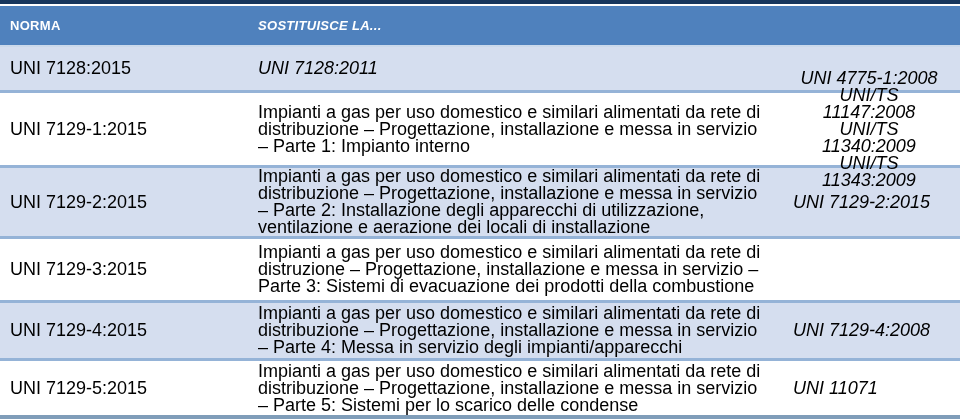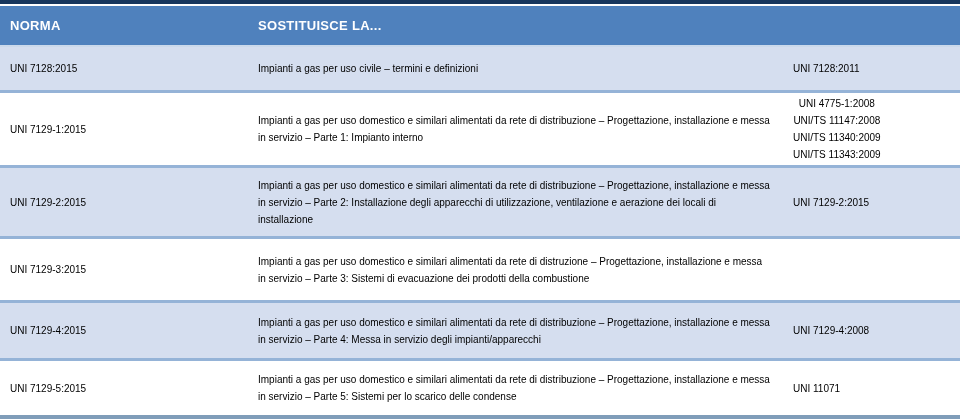--- a/index.html
+++ b/index.html
@@ -15,25 +15,25 @@
   .thead .cell{
     color:#ffffff;font-weight:bold;font-size:13px;letter-spacing:.3px;
   }
   .hdr-sep{height:2px;background:#CBD9EB;}
   .row{display:flex;background:#ffffff;}
   .row.alt{background:#D5DEEF;}
   .divider{height:3px;background:#95B3D7;}
   .bottombar{height:4px;background:#7F9DB9;}
   .cell{
     display:flex;align-items:center;box-sizing:border-box;
-    font-size:10px;line-height:17px;
+    font-size:18px;line-height:17px;
   }
   .c1{width:250px;padding-left:10px;padding-right:6px;}
   .c2{width:535px;padding-left:8px;padding-right:14px;}
-  .c3{width:175px;padding-left:8px;padding-right:15px;}
+  .c3{width:175px;padding-left:8px;padding-right:15px;font-style:italic;}
   .c3 .multi{white-space:pre-line;text-align:center;}
   .r1{height:43px;}
   .r2{height:72px;}
   .r3{height:68px;}
   .r4{height:61px;}
   .r5{height:55px;}
   .r6{height:54px;}
 </style>
 </head>
 <body>
@@ -48,23 +48,20 @@
     </div>
     <div class="cell c3">
       <span>SOSTITUISCE LA...</span>
     </div>
   </div>
   <div class="hdr-sep"></div>
 
   <div class="row alt r1">
     <div class="cell c1">
         <span>UNI 7128:2015</span>
-      </div>
-    <div class="cell c2">
-        <span>Impianti a gas per uso civile – termini e definizioni</span>
       </div>
     <div class="cell c3">
         <span class="multi">UNI 7128:2011</span>
       </div>
   </div>
   <div class="divider"></div>
 
   <div class="row r2">
     <div class="cell c1">
         <span>UNI 7129-1:2015</span>

